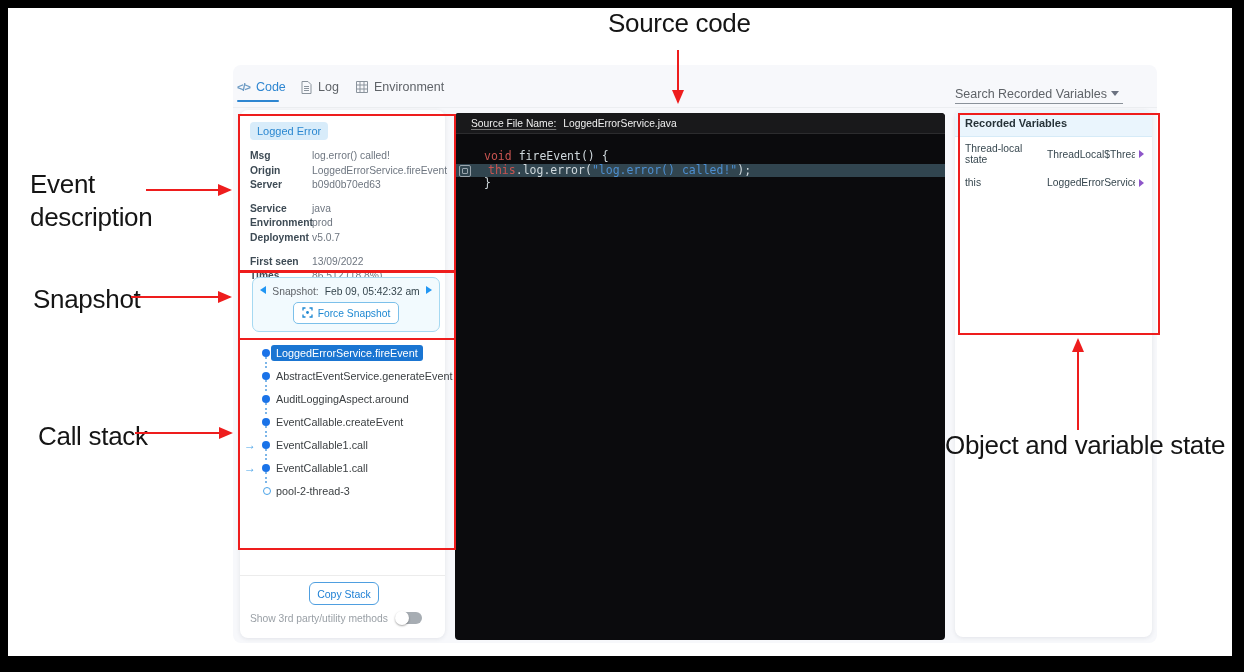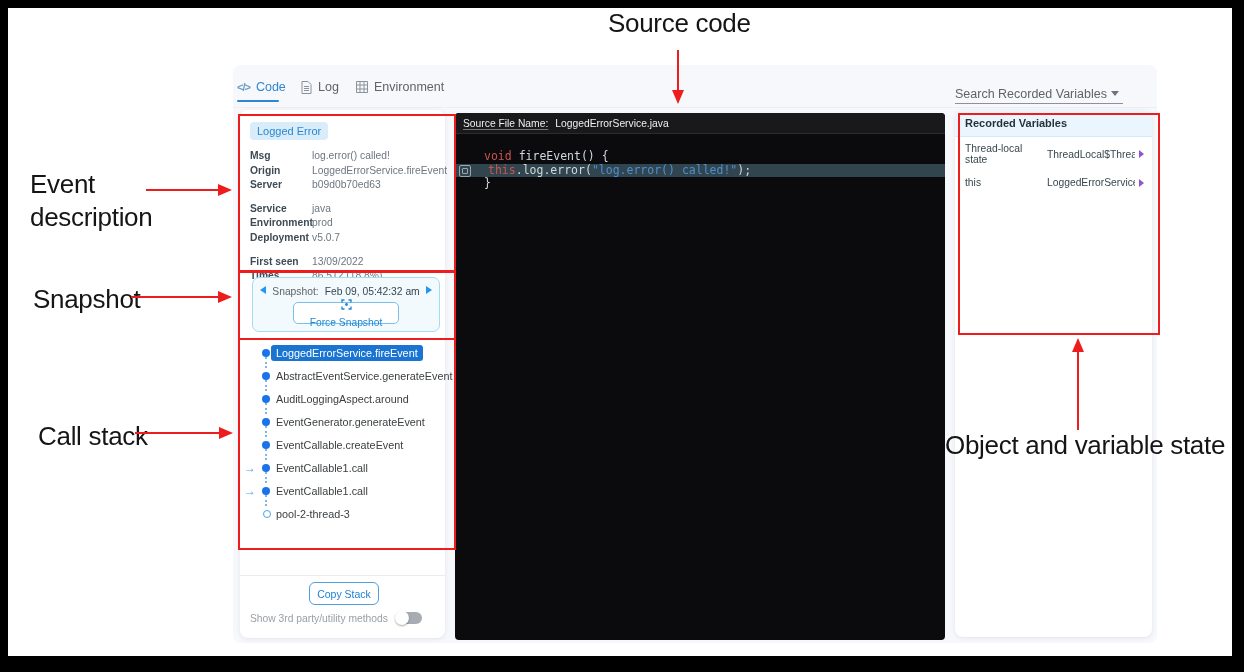--- a/index.html
+++ b/index.html
@@ -45,21 +45,21 @@
   .event-value{color:#6e7680;font-size:10.3px;}
 
   
   .snapshot-box{position:absolute;left:252px;top:277px;width:186px;height:53px;background:#f2fafe;
                 border:1px solid #a6d9f2;border-radius:7px;}
   .snap-row1{margin-top:8px;display:flex;align-items:flex-start;justify-content:center;gap:6px;font-size:10.3px;color:#5f6368;}
   .snap-ts{font-weight:400;color:#37474f;}
   .tri-left{width:0;height:0;border-top:4px solid transparent;border-bottom:4px solid transparent;border-right:6px solid #2196f3;cursor:pointer;}
   .tri-right{width:0;height:0;border-top:4px solid transparent;border-bottom:4px solid transparent;border-left:6px solid #2196f3;cursor:pointer;}
   .force-btn{margin:5px auto 0;display:flex;align-items:center;justify-content:center;gap:5px;width:104px;height:20px;
-             background:#fff;border:1px solid #7cc0ea;border-radius:5px;color:#1e88d2;font-size:10.3px;cursor:pointer;flex-direction:column;}
+             background:#fff;border:1px solid #7cc0ea;border-radius:5px;color:#1e88d2;font-size:10.3px;cursor:pointer;}
 
   
   .call-stack-list{position:absolute;left:240px;top:341px;width:205px;}
   .frame{position:relative;height:23px;display:flex;align-items:center;padding-left:36px;font-size:10.8px;color:#3c4043;cursor:pointer;}
   .frame-dot{position:absolute;left:22px;width:8px;height:8px;border-radius:50%;background:#1a73e8;}
   .frame.thread .frame-dot{background:#fff;border:1.5px solid #4aa3e8;width:6px;height:6px;left:23px;}
   .frame:not(:last-child)::after{content:"";position:absolute;left:25px;top:16px;height:11px;border-left:2px dotted #7db6e8;}
   .frame-arrow{position:absolute;left:4px;color:#4aa3e8;font-size:12px;}
   .frame.selected .frame-label{background:#1a75d2;color:#fff;padding:2px 5px;border-radius:3px;margin-left:-5px;}
 
@@ -68,21 +68,21 @@
             border-radius:6px;color:#1d7fd4;font-size:10.5px;display:flex;align-items:center;justify-content:center;cursor:pointer;}
   .toggle-row{position:absolute;left:250px;top:612px;width:190px;display:flex;align-items:center;gap:8px;}
   .toggle-label{color:#9aa0a6;font-size:10.3px;}
   .toggle{position:relative;width:26px;height:12px;border-radius:6px;background:#a7adb3;cursor:pointer;flex:0 0 26px;}
   .toggle-knob{position:absolute;left:-1px;top:-1px;width:14px;height:14px;border-radius:50%;background:#fff;
                box-shadow:0 1px 2px rgba(0,0,0,.35);}
 
   
   .source-panel{position:absolute;left:455px;top:113px;width:490px;height:527px;background:#0b0b0d;border-radius:4px;overflow:hidden;}
   .source-header{height:20px;background:#19191b;border-bottom:1px solid #2c2c2e;display:flex;align-items:center;
-                 padding-left:8px;font-size:10.3px;color:#efefef;gap:7px;}
+                 padding-left:16px;font-size:10.3px;color:#efefef;gap:7px;}
   .source-header .shl{text-decoration:underline;text-underline-offset:2px;text-decoration-color:#777;}
   .code-area{padding-top:16px;font-family:"DejaVu Sans Mono","Liberation Mono",monospace;font-size:11.5px;line-height:13.5px;color:#cfd8dc;}
   .code-line{position:relative;height:13.5px;padding-left:29px;white-space:pre;}
   .code-line.hl{background:#31454f;padding-left:33px;}
   .tok-keyword{color:#c75450;}
   .tok-string{color:#4d8fd1;}
   .tok-plain{color:#cfd8dc;}
   .gutter-icon{position:absolute;left:4px;top:1px;width:10px;height:10px;border:1px solid #9aa5ad;border-radius:2px;}
   .gutter-icon::after{content:"";position:absolute;left:2px;top:2px;width:4px;height:4px;border:1px solid #9aa5ad;border-radius:1px;}
 
@@ -215,24 +215,20 @@
         <span class="frame-dot"></span>
         <span class="frame-label">LoggedErrorService.fireEvent</span>
       </div>
       <div class="frame">
         <span class="frame-dot"></span>
         <span class="frame-label">AbstractEventService.generateEvent</span>
       </div>
       <div class="frame">
         <span class="frame-dot"></span>
         <span class="frame-label">AuditLoggingAspect.around</span>
-      </div>
-      <div class="frame">
-        <span class="frame-dot"></span>
-        <span class="frame-label">EventGenerator.generateEvent</span>
       </div>
       <div class="frame">
         <span class="frame-dot"></span>
         <span class="frame-label">EventCallable.createEvent</span>
       </div>
       <div class="frame">
         <span class="frame-arrow">→</span>
         <span class="frame-dot"></span>
         <span class="frame-label">EventCallable1.call</span>
       </div>

